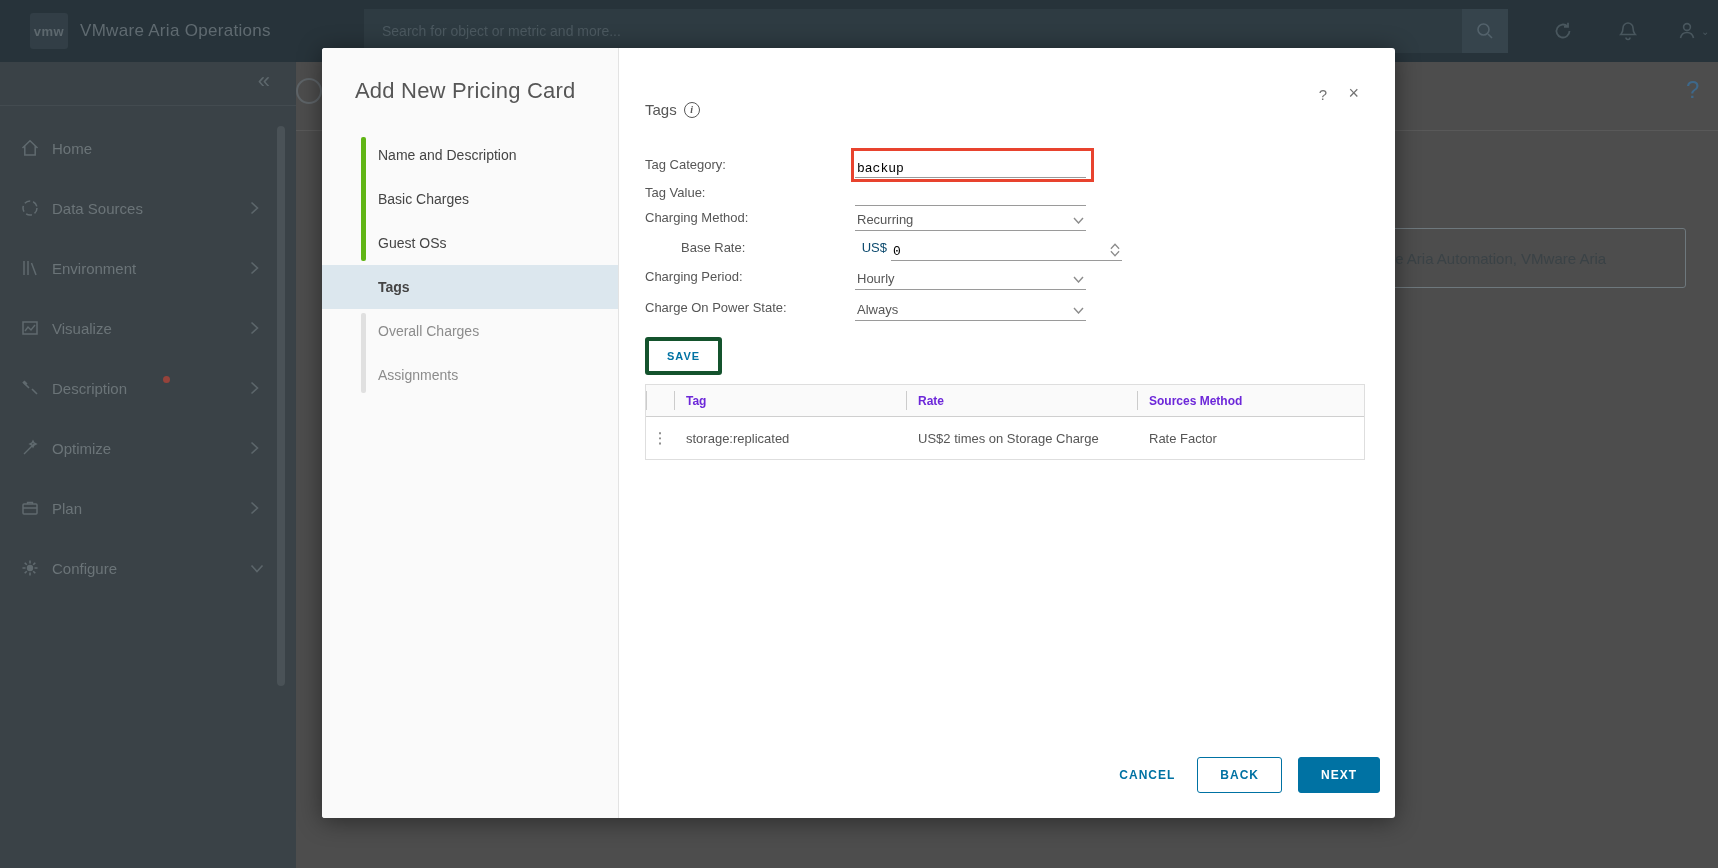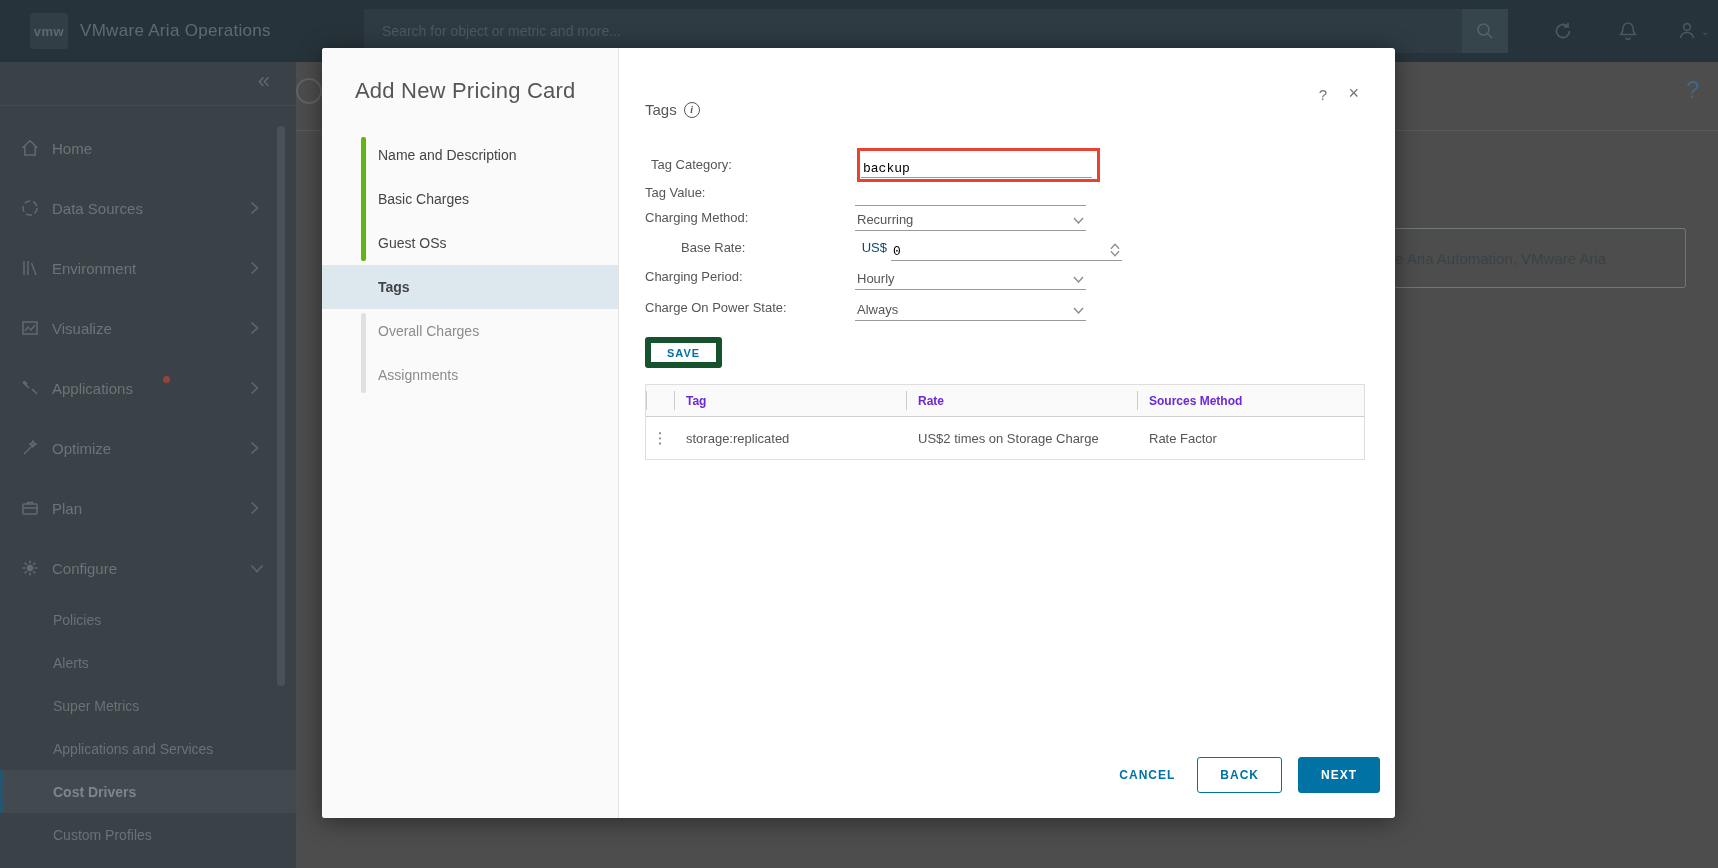--- a/index.html
+++ b/index.html
@@ -69,24 +69,24 @@
   .frow .flabel { position:absolute; left:0; top:0; line-height:26px; font-size:13px; color:#565656; }
   .frow .ffield { position:absolute; left:210px; top:0; width:231px; height:26px; border-bottom:1px solid #9a9a9a; }
   .frow .ftext { position:absolute; left:2px; bottom:3px; font-size:13px; color:#565656; }
   .frow input { position:absolute; left:0; top:0; width:100%; height:100%; border:none; outline:none; background:transparent;
                 font-size:13px; color:#000000; padding:16px 2px; font-family:Liberation Mono, monospace; }
   .chev-dn { position:absolute; right:2px; bottom:6px; color:#8c8c8c; }
   .spinner { position:absolute; right:2px; bottom:3px; color:#8c8c8c; display:flex; flex-direction:column; line-height:6px; }
   .usd { position:absolute; left:166px; top:0; width:40px; text-align:right; line-height:26px; font-size:13px; color:#0c4a6e; }
   .red-box { position:absolute; left:-4px; top:-4px; width:243px; height:34px; border:3px solid #e8432e; pointer-events:none; }
 
-  .row-1 { top:104px;margin-left:6px; } .row-2 { top:132px; } .row-3 { top:157px; }
+  .row-1 { top:104px; } .row-2 { top:132px; } .row-3 { top:157px; }
   .row-4 { top:187px;margin-left:36px; } .row-5 { top:216px; } .row-6 { top:247px; }
 
-  .save-btn { position:absolute; left:26px; top:289px; width:77px; height:31px; background:#fff; border:6px solid #14532d;
+  .save-btn { position:absolute; left:26px; top:289px; width:77px; height:38px; background:#fff; border:4px solid #14532d;
               border-radius:3px; color:#0072a3; font-size:11px; font-weight:bold; letter-spacing:1px; cursor:pointer;
               font-family:"Liberation Sans", sans-serif; }
 
   .tags-table { position:absolute; left:26px; top:336px; width:720px; border:1px solid #dedede; }
   .t-head { display:grid; grid-template-columns:28px 232px 231px 1fr; height:32px; background:#fafafa; border-bottom:1px solid #cfcfcf; }
   .t-head .hcell { position:relative; display:flex; align-items:center; padding-left:12px; font-size:12px; font-weight:bold; color:#6d28d9; }
   .t-head .hcell::before { content:""; position:absolute; left:0; top:6px; bottom:6px; width:1px; background:#cccccc; }
   .t-row { display:grid; grid-template-columns:28px 232px 231px 1fr; height:42px; background:#fff; }
   .t-row .cell { display:flex; align-items:center; padding-left:12px; font-size:13px; color:#565656; }
   .t-row .handle { justify-content:center; padding-left:0; color:#737373; font-size:15px; cursor:pointer; }
@@ -191,21 +191,21 @@
           </svg>
         </span>
     </li>
     <li class="nav-item" data-has-dot="1">
       <span class="ic">
           <svg width="20" height="20" viewBox="0 0 20 20">
             <path d="M3 4l6 6M12 11l5 5" fill="none" stroke="currentColor" stroke-width="1.6"></path>
             <path d="M4.5 2.5 2.5 4.5l3 3 2-2z" fill="currentColor"></path>
           </svg>
         </span>
-      <span class="lbl">Applications</span>
+      <span class="lbl">Description</span>
       <span class="dot"></span>
       <span class="chev">
           <svg width="9" height="14" viewBox="0 0 9 14">
             <path d="M1.5 1.5 7.5 7l-6 5.5" fill="none" stroke="currentColor" stroke-width="1.6"></path>
           </svg>
         </span>
     </li>
     <li class="nav-item" data-has-dot="0">
       <span class="ic">
           <svg width="20" height="20" viewBox="0 0 20 20">
@@ -240,28 +240,20 @@
             <path d="M10 2.5v3M10 14.5v3M2.5 10h3M14.5 10h3M4.7 4.7l2.1 2.1M13.2 13.2l2.1 2.1M15.3 4.7l-2.1 2.1M6.8 13.2l-2.1 2.1" stroke="currentColor" stroke-width="1.6"></path>
           </svg>
         </span>
       <span class="lbl">Configure</span>
       <span class="chev">
           <svg width="14" height="9" viewBox="0 0 14 9">
             <path d="M1.5 1.5 7 7.5l5.5-6" fill="none" stroke="currentColor" stroke-width="1.6"></path>
           </svg>
         </span>
     </li>
-  </ul>
-  <ul class="sub-items">
-    <li class="sub-item">Policies</li>
-    <li class="sub-item">Alerts</li>
-    <li class="sub-item">Super Metrics</li>
-    <li class="sub-item">Applications and Services</li>
-    <li class="sub-item selected">Cost Drivers</li>
-    <li class="sub-item">Custom Profiles</li>
   </ul>
   <div class="side-scroll"></div>
 </div>
 
 <div class="bg-line"></div>
 <div class="bg-circle"></div>
 <div class="bg-help">?</div>
 <div class="bg-box">
     <span>ware Aria Automation, VMware Aria</span>
   </div>

